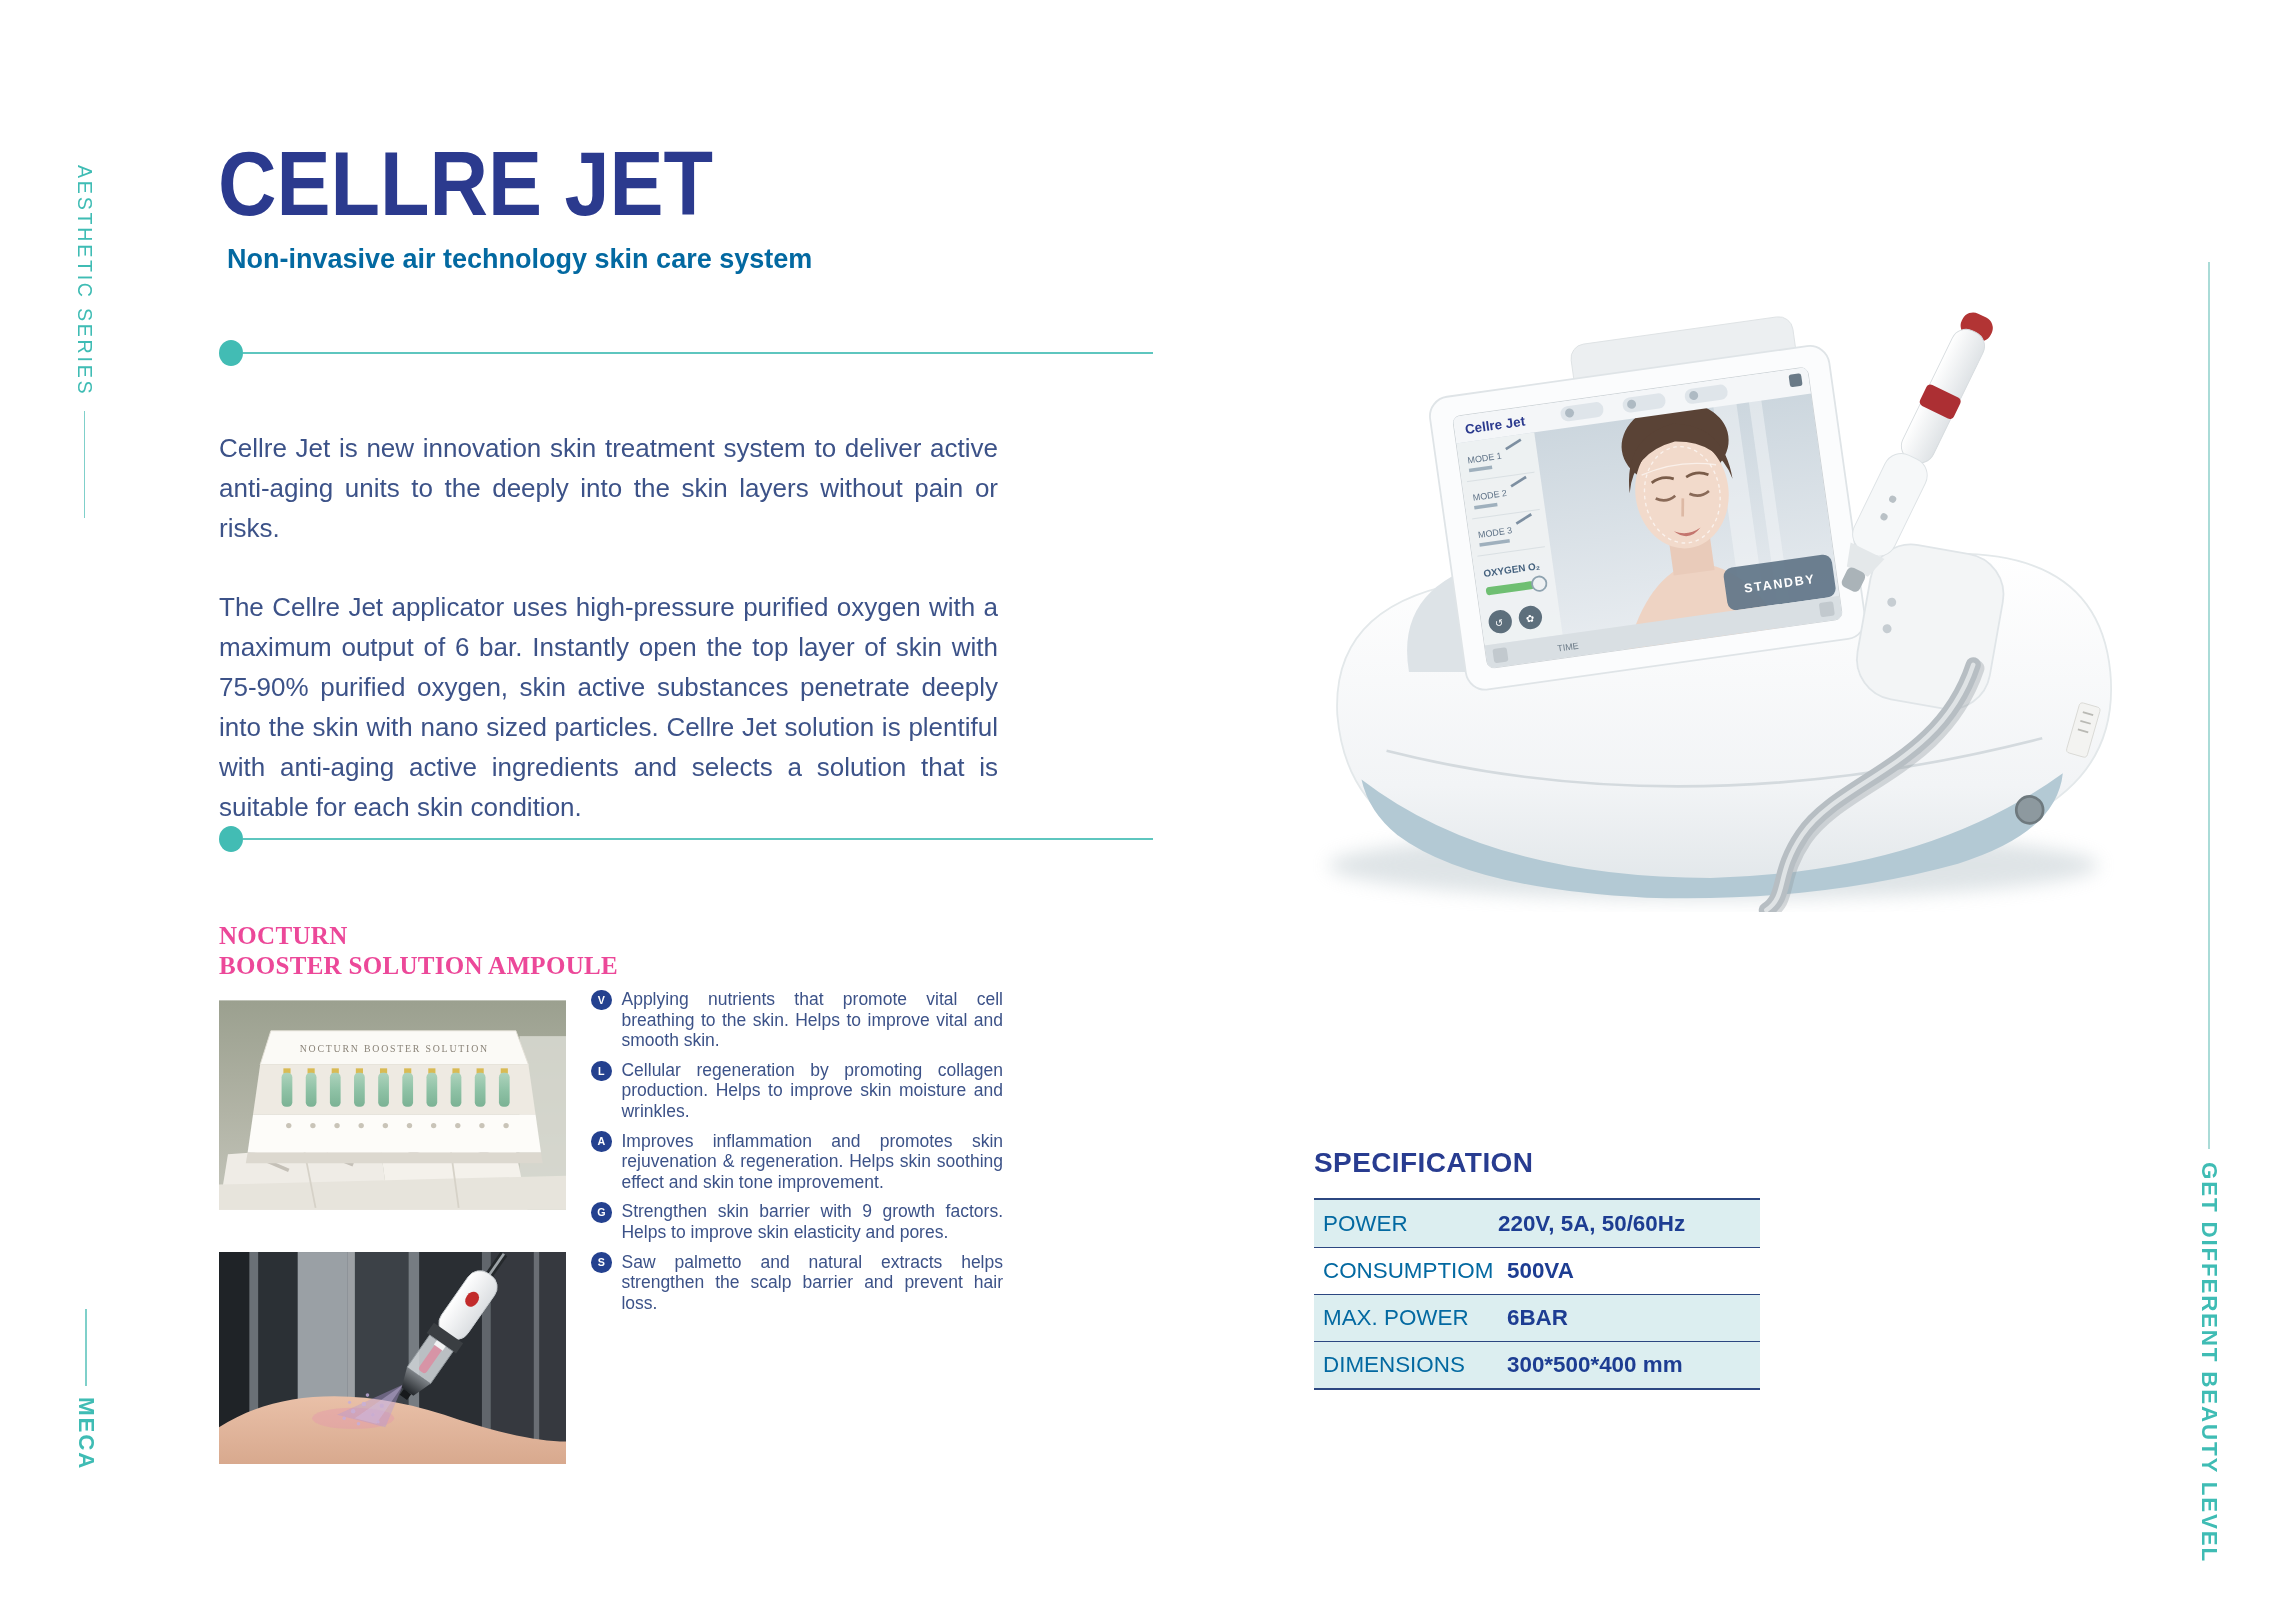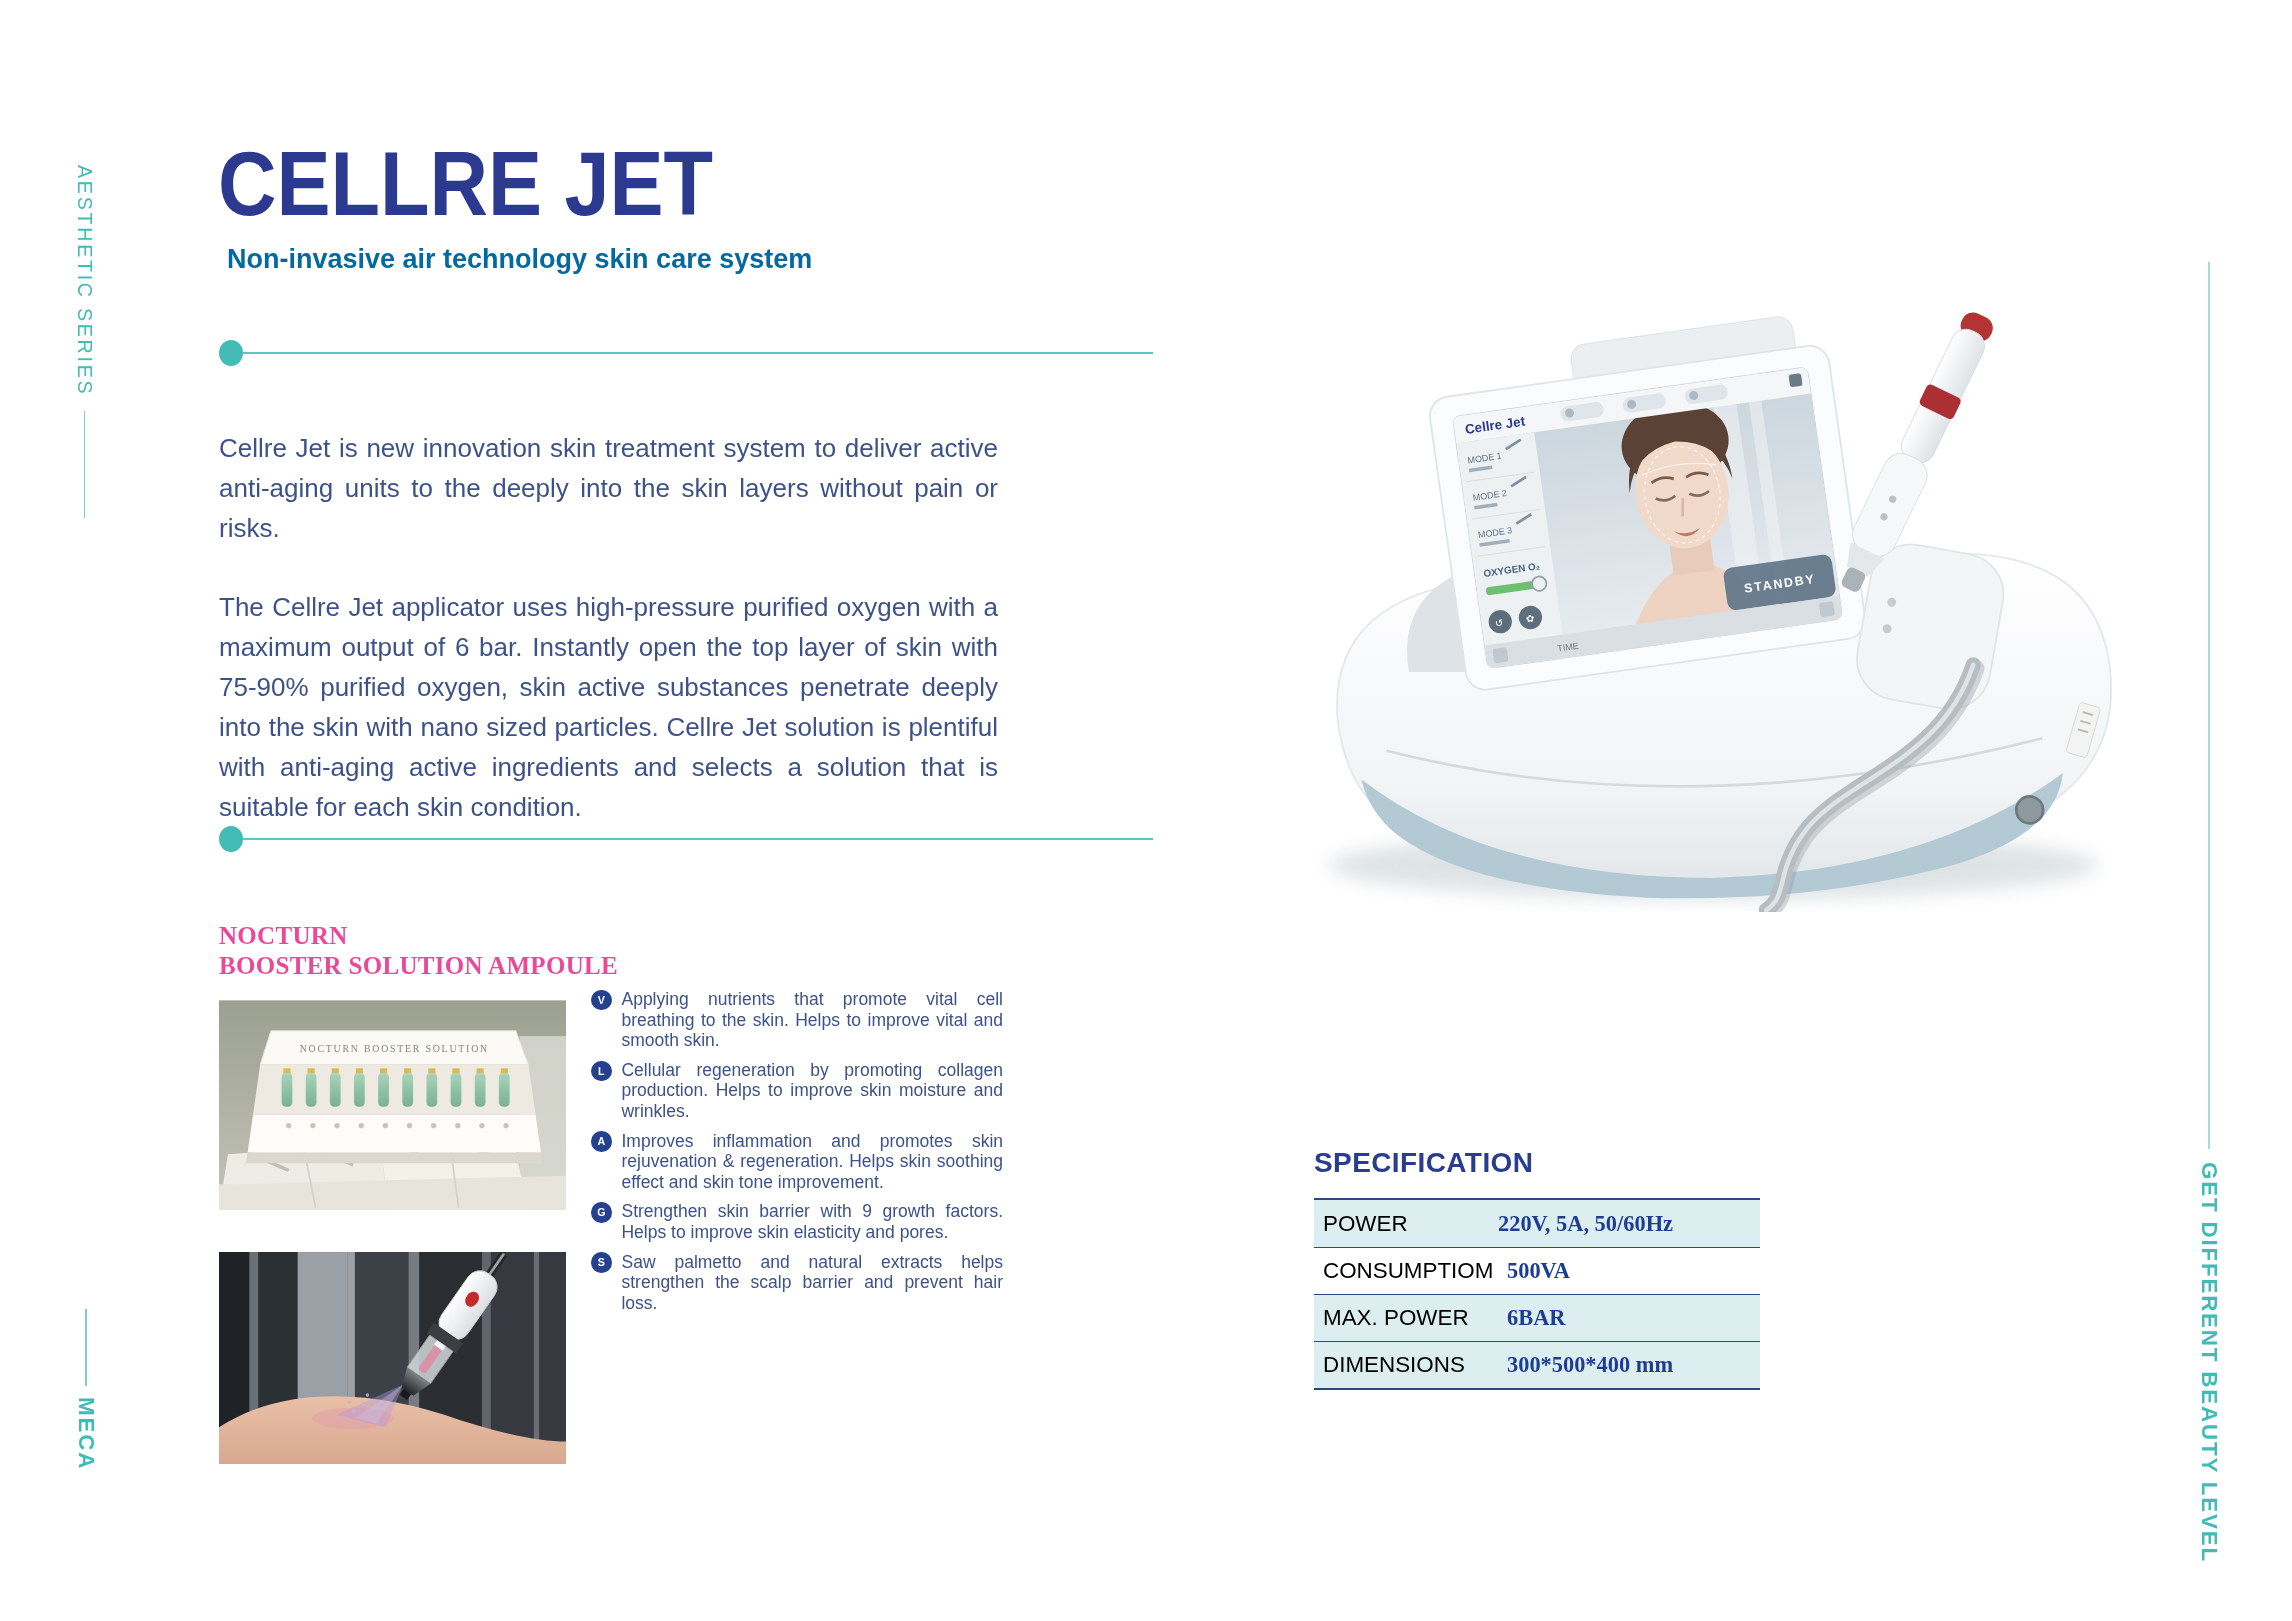--- a/index.html
+++ b/index.html
@@ -54,22 +54,22 @@
   #photo-device { left:1261px; top:285px; }
 
   
   .spec-heading { position:absolute; left:1314px; top:1147px; font-size:28px; font-weight:700;
                   color:#283c90; letter-spacing:0.4px; }
   .spec-table { position:absolute; left:1314px; top:1198px; width:446px;
                 border-top:2.7px solid #2c4781; border-bottom:2.7px solid #2c4781; }
   .spec-row { display:flex; align-items:center; height:47px; }
   .spec-row + .spec-row { border-top:1.8px solid #2c4781;gap:9px; }
   .spec-row.shaded { background:#dceef0; }
-  .spec-label { width:184px; padding-left:9px; font-size:22.4px; color:#000000; }
-  .spec-value { font-size:22.4px; font-weight:700; color:#1d3d92; white-space:nowrap;font-family:Liberation Serif, serif; }
+  .spec-label { width:184px; padding-left:9px; font-size:22.4px; color:#0369a1; }
+  .spec-value { font-size:22.4px; font-weight:700; color:#1d3d92; white-space:nowrap; }
 </style>
 </head>
 <body>
 
 <div class="page">
 
   <div class="rail rail-left-top">
     <span class="vtext">AESTHETIC SERIES</span>
     <span class="vline"></span>
   </div>

